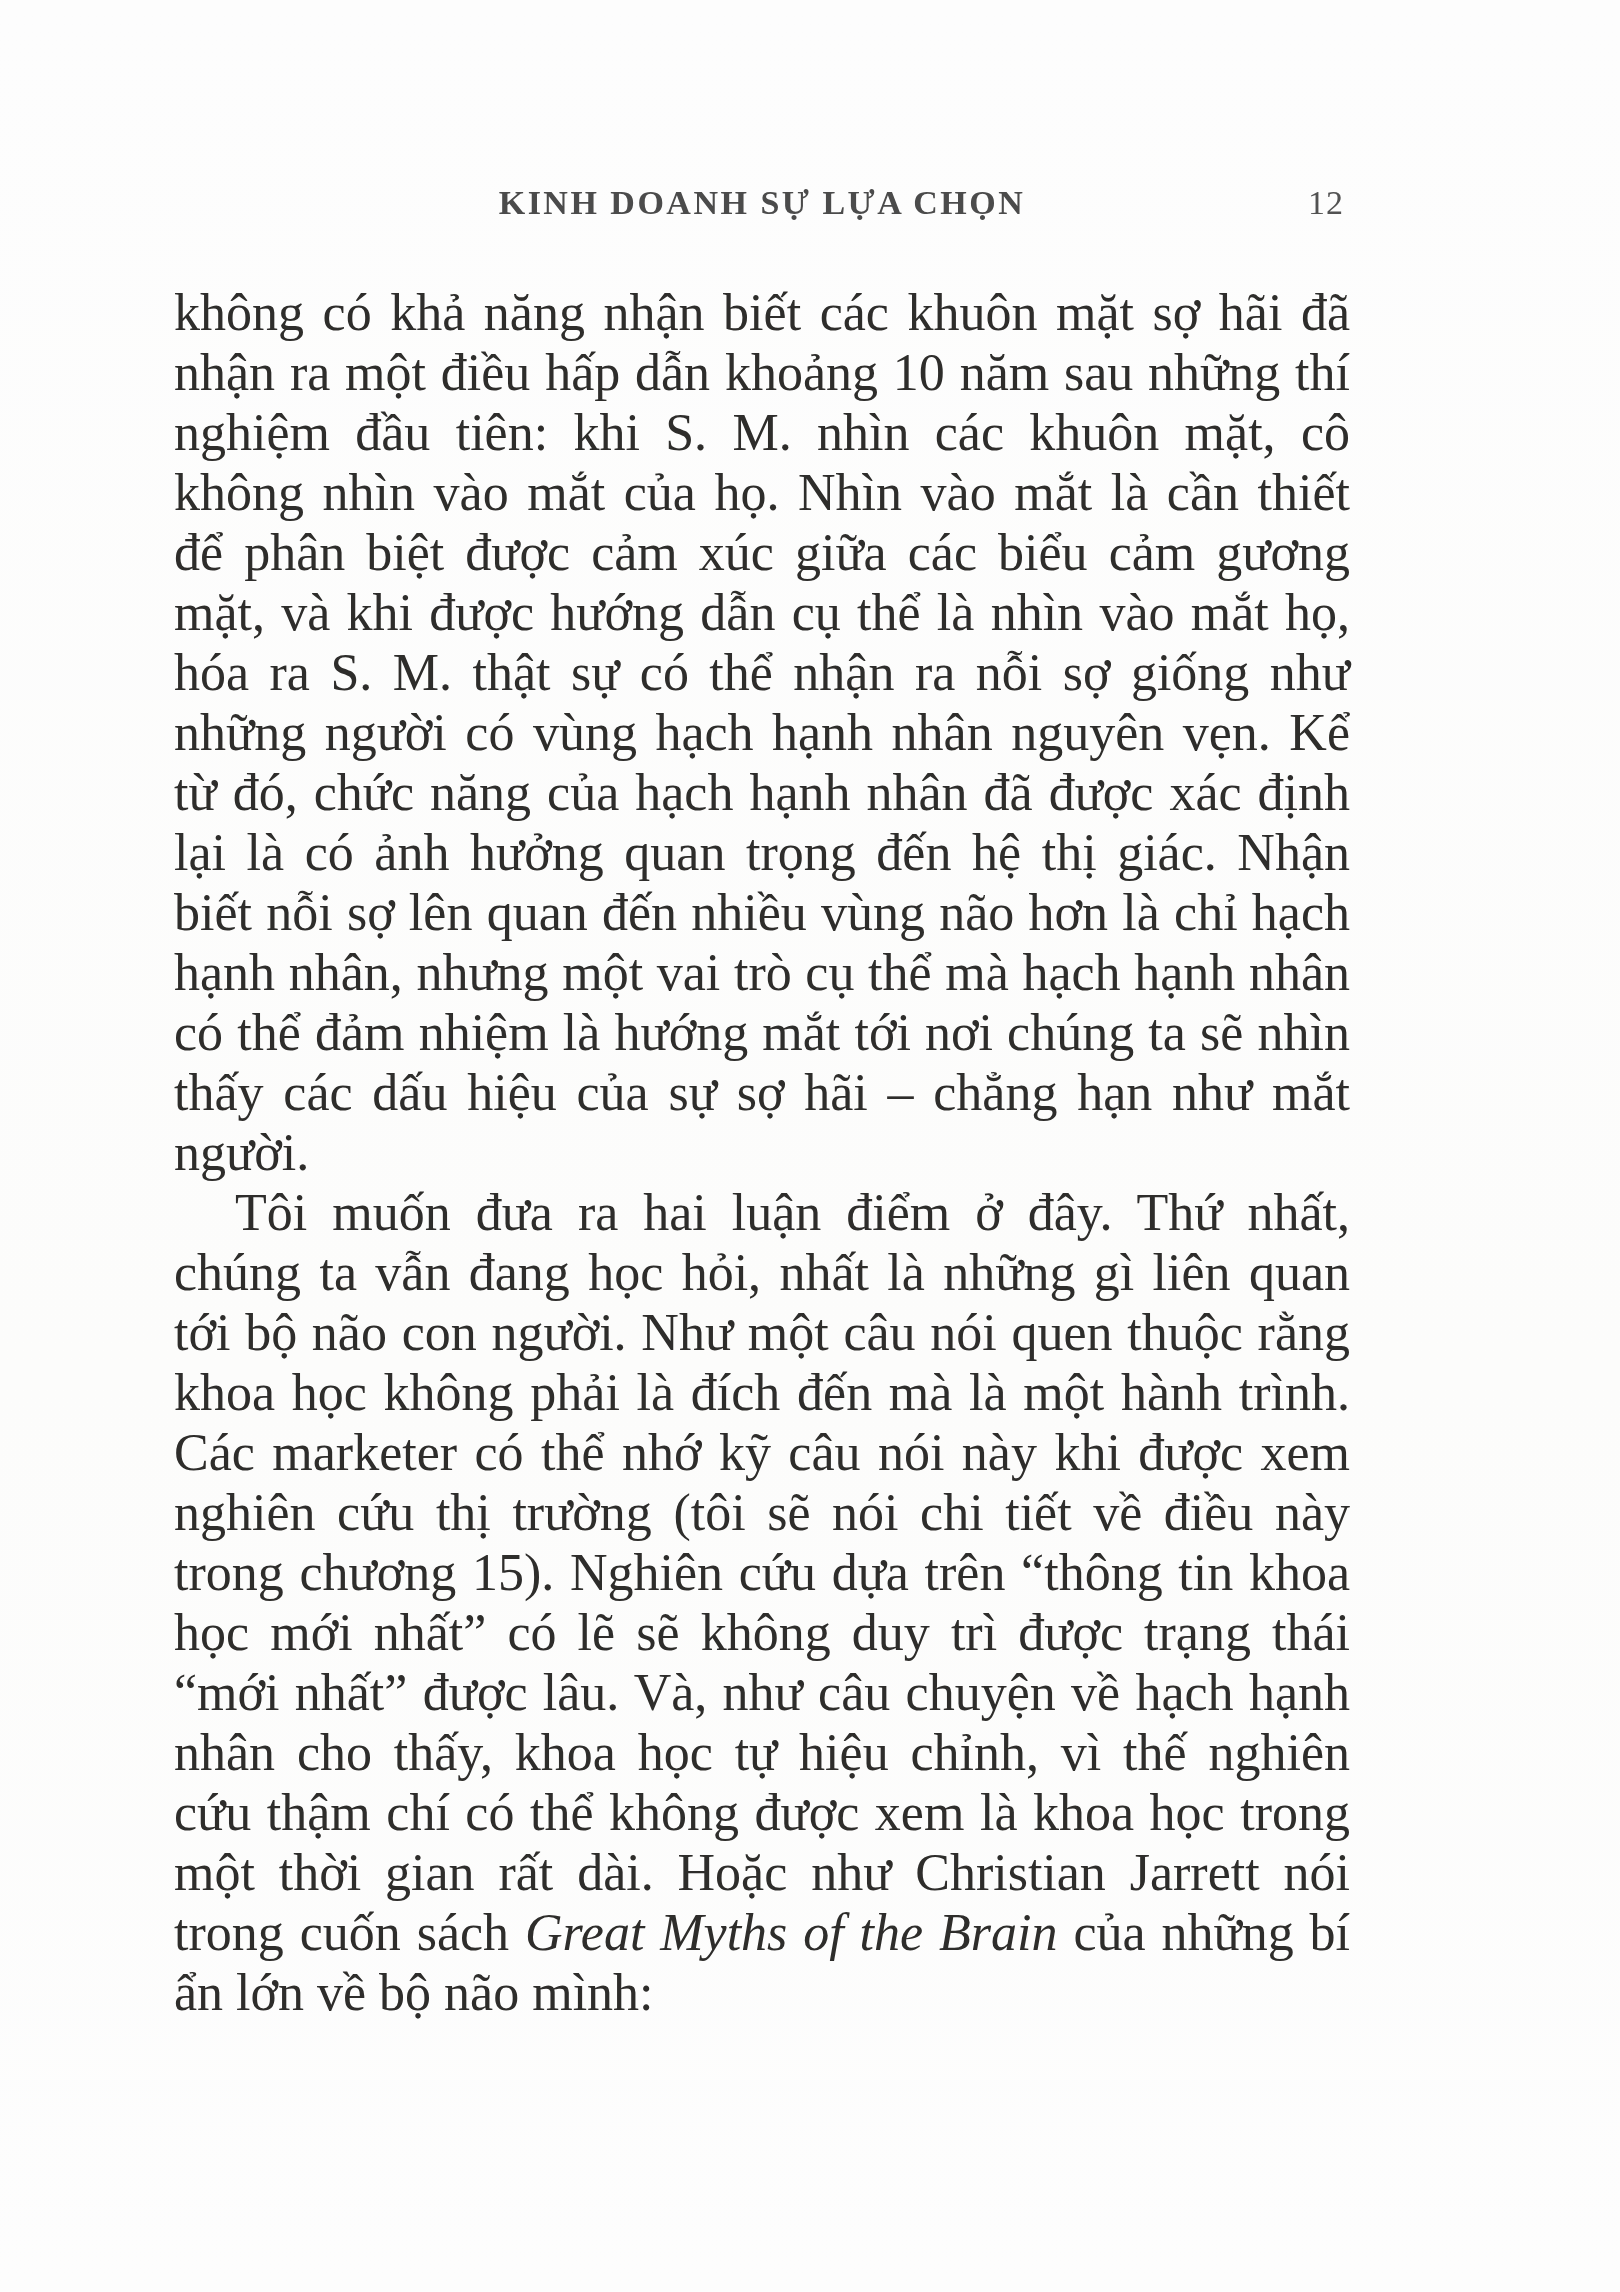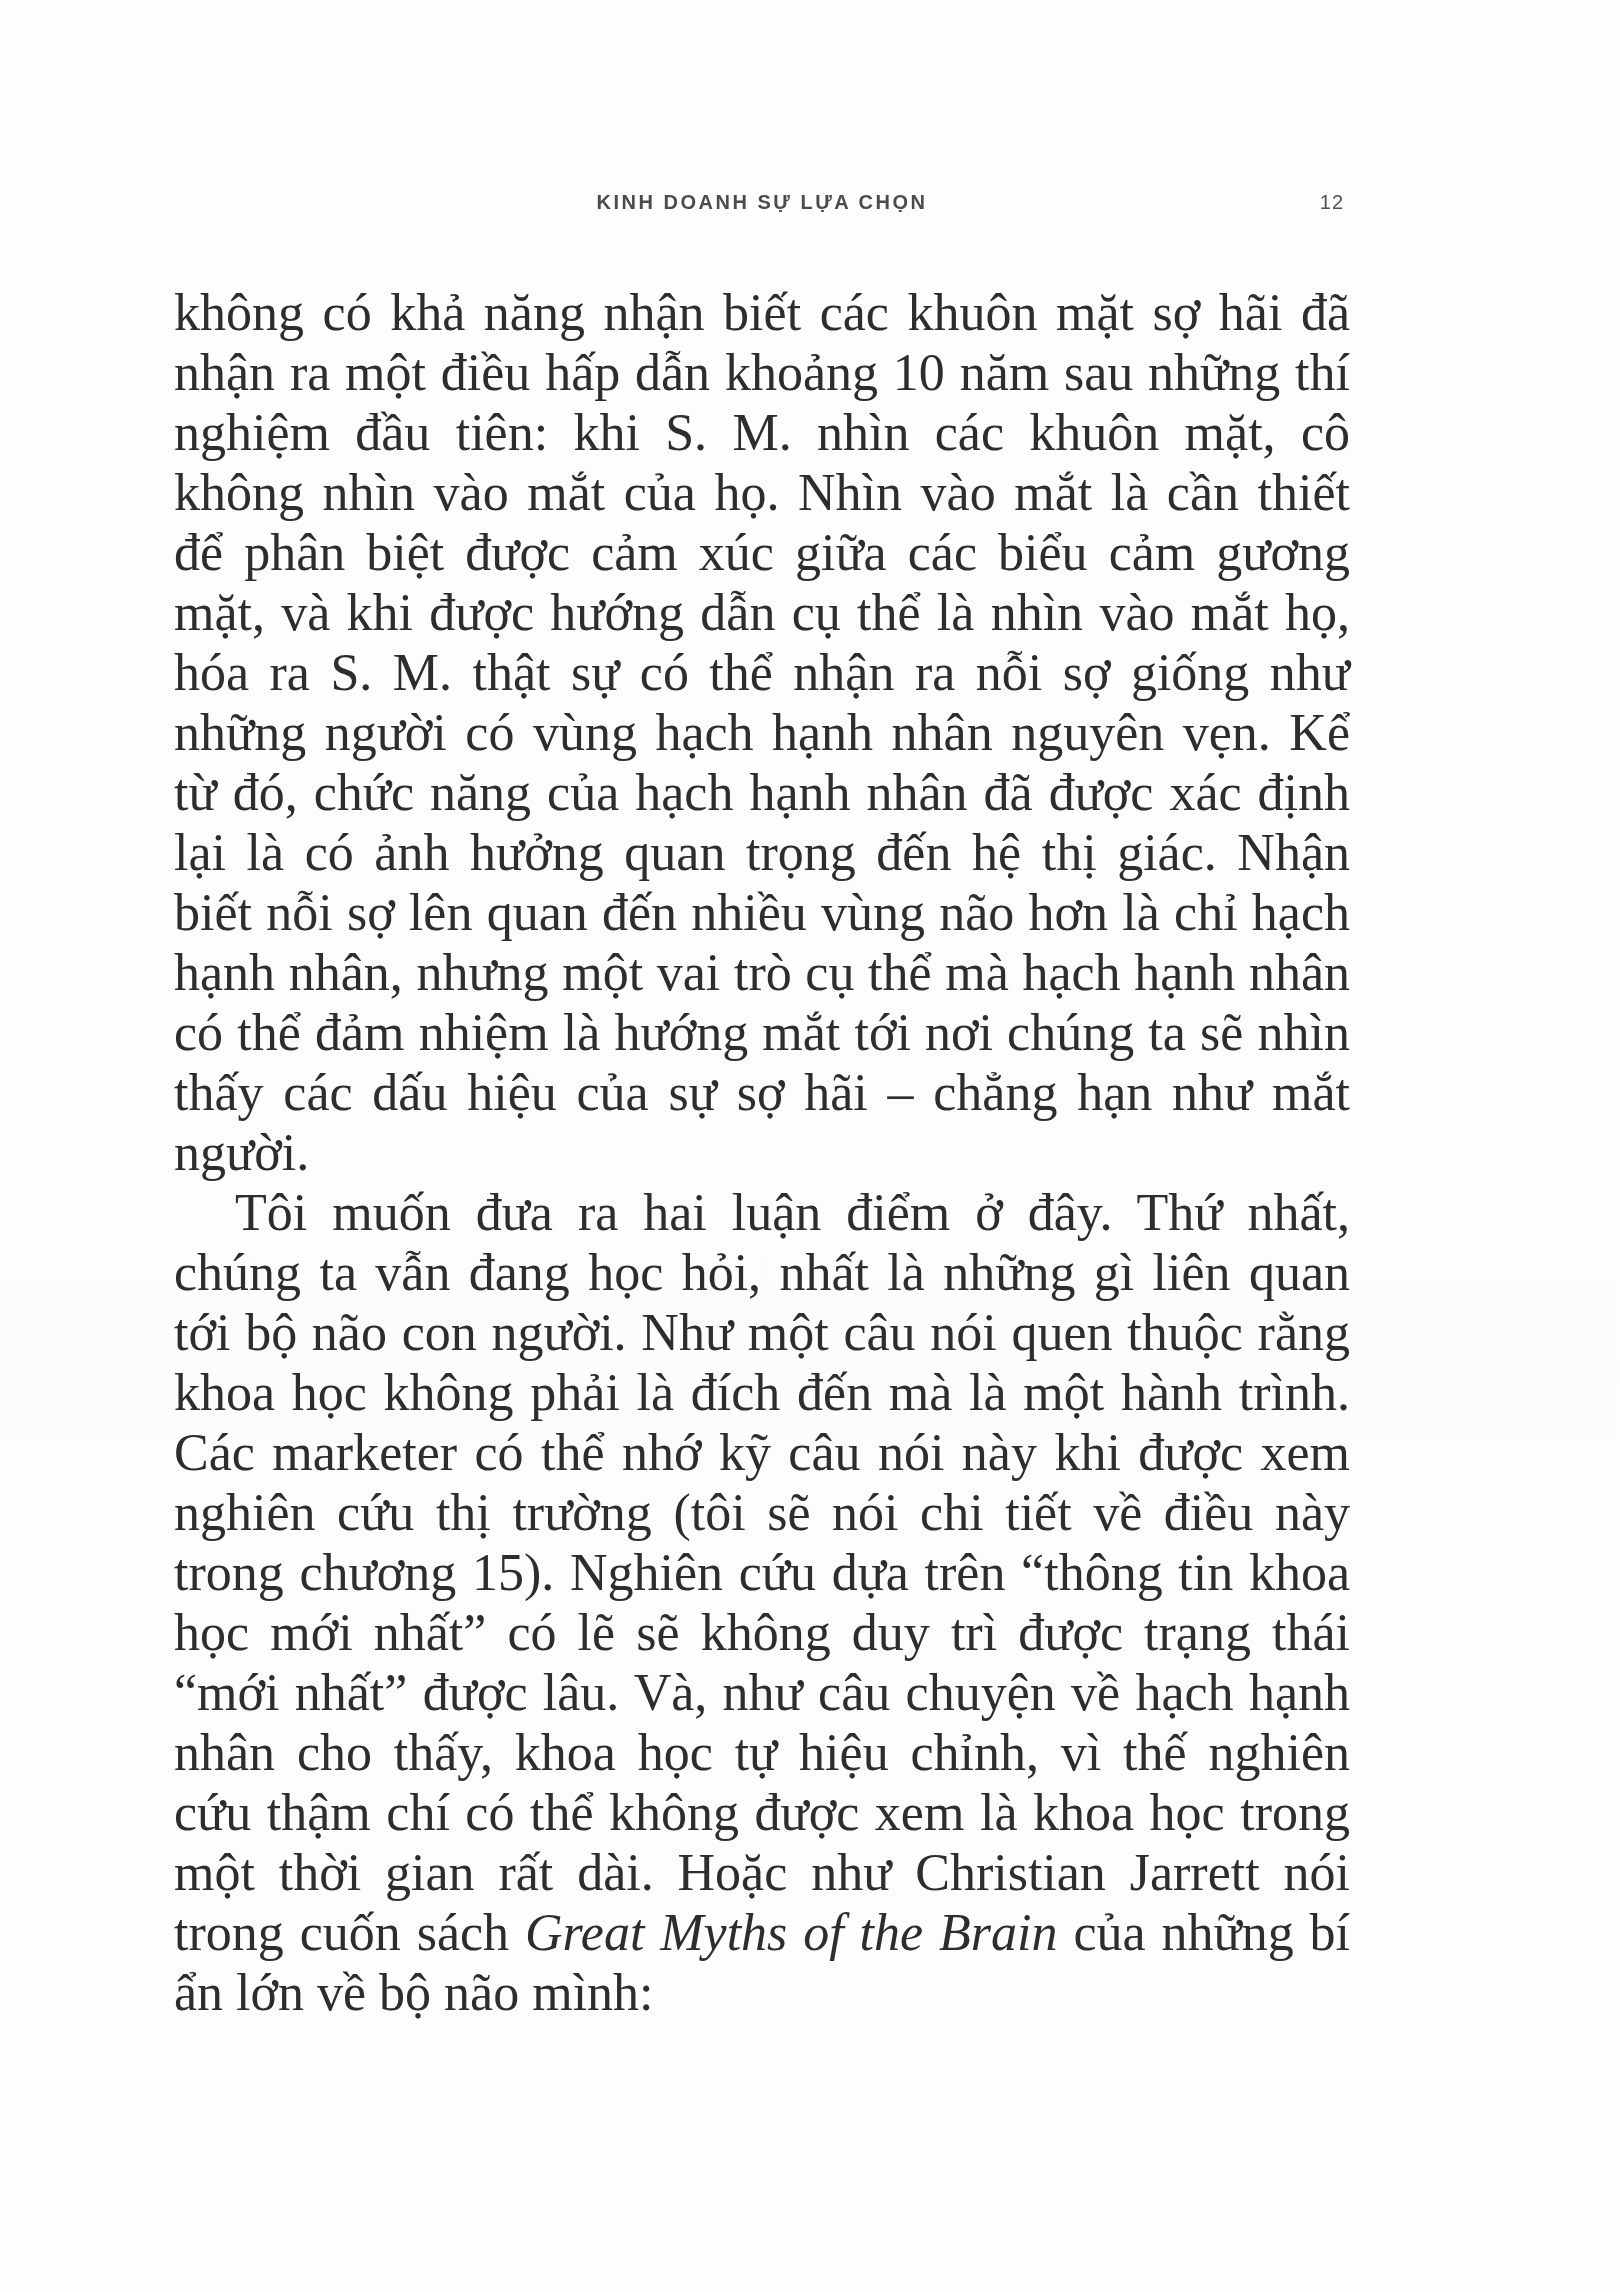--- a/index.html
+++ b/index.html
@@ -21,22 +21,22 @@
     left: 174px;
     top: 179px;
     width: 1176px;
   }
 
   .running-header {
     position: relative;
     width: 100%;
     height: 47px;
     margin-bottom: 57px;
-    font-family: Liberation Sans, sans-serif;
-    font-size: 20px;
+    font-family: Liberation Serif, serif;
+    font-size: 34px;
     font-weight: 600;
     letter-spacing: 2.5px;
     color: #4b4b4b;
   }
 
   .running-title {
     display: block;
     text-align: center;
     line-height: 47px;
   }

